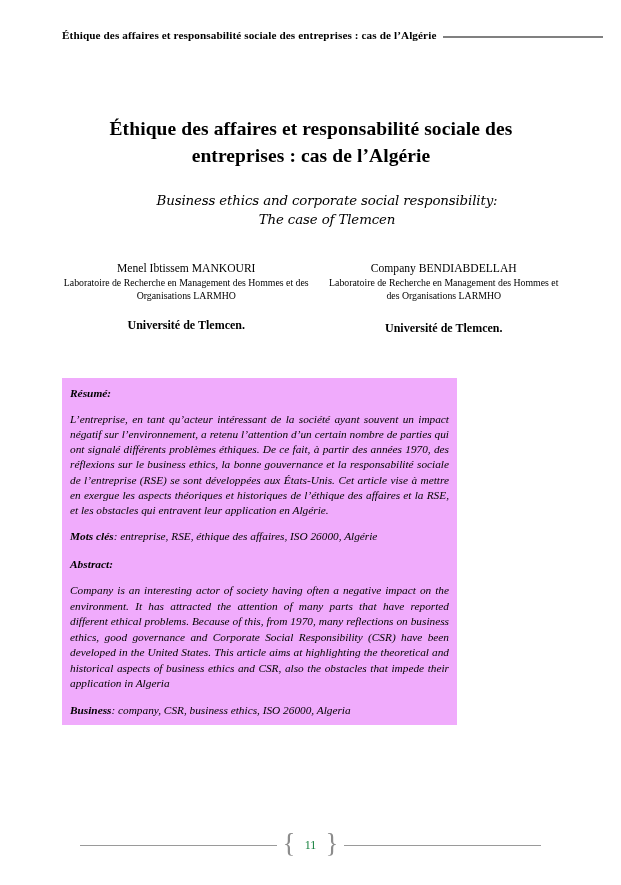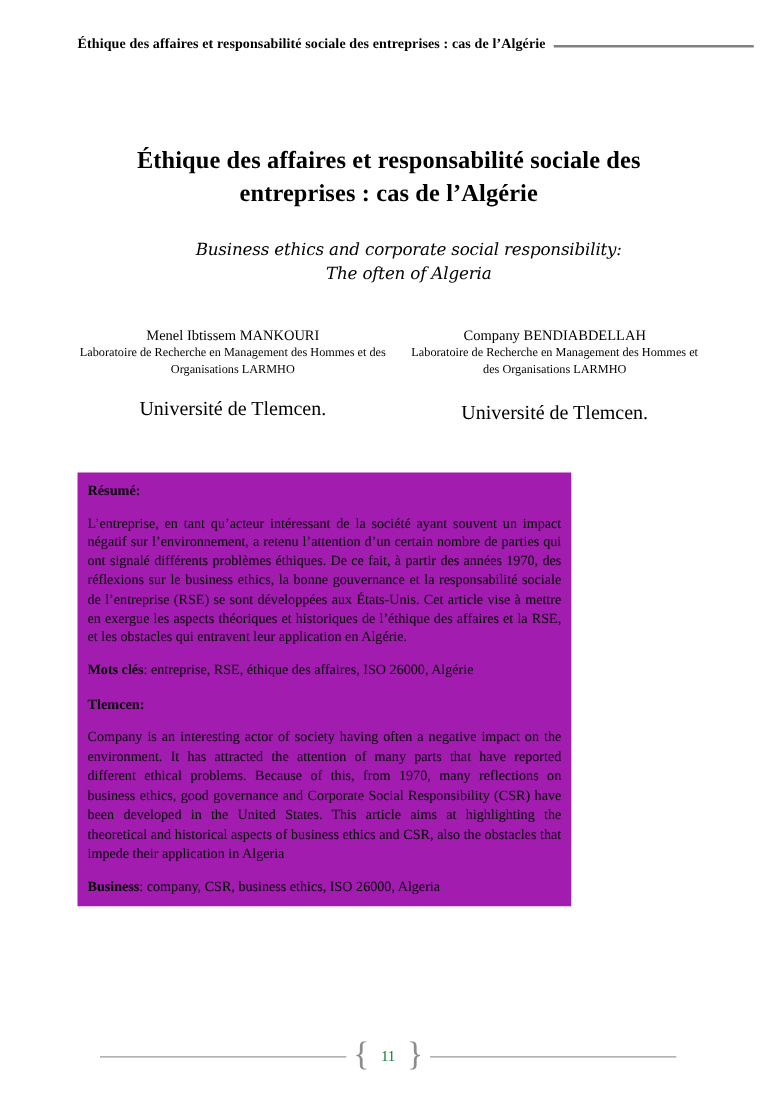--- a/index.html
+++ b/index.html
@@ -100,34 +100,36 @@
     font-size: 11.6px;
     line-height: 1.25;
     margin: 0 0 1px 0;
   }
   .author-affil {
     font-size: 9.8px;
     line-height: 1.32;
     margin: 0;
   }
   .author-univ {
-    font-size: 16px;
+    font-size: 12px;
     line-height: 1.3;
     margin: 15px 0 0 0;
+    font-weight: bold;
   }
   .author-col.right .author-univ { margin-top: 18px; }
 
   
   .abstract-box {
     position: absolute;
     top: 378px;
     left: 62px;
     width: 395px;
-    background: #a21caf;
+    background: #f0abfc;
     padding: 8px 8px 7px 8px;
+    font-style: italic;
   }
   .abs-label {
     font-size: 11.4px;
     font-weight: bold;
     margin: 0;
     line-height: 1.3;
   }
   .abs-para {
     font-size: 11.3px;
     line-height: 1.345;
@@ -193,21 +195,21 @@
     <span class="running-header-text">Éthique des affaires et responsabilité sociale des entreprises : cas de l’Algérie</span>
     <span class="running-header-rule"></span>
   </div>
 
   <div class="title-block">
     <h1 class="doc-title">Éthique des affaires et responsabilité sociale des entreprises : cas de l’Algérie</h1>
   </div>
 
   <div class="subtitle-block">
     <p class="doc-subtitle-line">Business ethics and corporate social responsibility:</p>
-    <p class="doc-subtitle-line">The often of Algeria</p>
+    <p class="doc-subtitle-line">The case of Tlemcen</p>
   </div>
 
   <div class="authors">
     <div class="author-col left">
       <p class="author-name">Menel Ibtissem MANKOURI</p>
       <p class="author-affil">Laboratoire de Recherche en Management des Hommes et des Organisations LARMHO</p>
       <p class="author-univ">Université de Tlemcen.</p>
     </div>
     <div class="author-col right">
       <p class="author-name">Company BENDIABDELLAH</p>
@@ -219,21 +221,21 @@
   <div class="abstract-box">
 
     <p class="abs-label">Résumé:</p>
 
     <p class="abs-para fr">L’entreprise, en tant qu’acteur intéressant de la société ayant souvent un impact négatif sur l’environnement, a retenu l’attention d’un certain nombre de parties qui ont signalé différents problèmes éthiques. De ce fait,  à partir des années 1970, des réflexions sur le business ethics, la bonne gouvernance et la responsabilité sociale de l’entreprise (RSE) se sont développées aux États-Unis. Cet article vise à mettre en exergue les aspects théoriques et historiques de l’éthique des affaires et la RSE, et les obstacles qui entravent leur application en Algérie.</p>
 
     <p class="abs-keywords">
       <b>Mots clés</b><span>: entreprise, RSE, éthique des affaires, ISO 26000, Algérie</span>
     </p>
 
-    <p class="abs-label spaced">Tlemcen:</p>
+    <p class="abs-label spaced">Abstract:</p>
 
     <p class="abs-para en">Company is an interesting actor of society having often a negative impact on the environment. It has attracted the attention of many parts that have reported different ethical problems. Because of this, from 1970, many reflections on business ethics, good governance and Corporate Social Responsibility (CSR) have been developed in the United States. This article aims at highlighting the theoretical and historical aspects of business ethics and CSR, also the obstacles that impede their application in Algeria</p>
 
     <p class="abs-keywords">
       <b>Business</b><span>: company, CSR, business ethics, ISO 26000, Algeria</span>
     </p>
 
   </div>
 
   <div class="footer">

